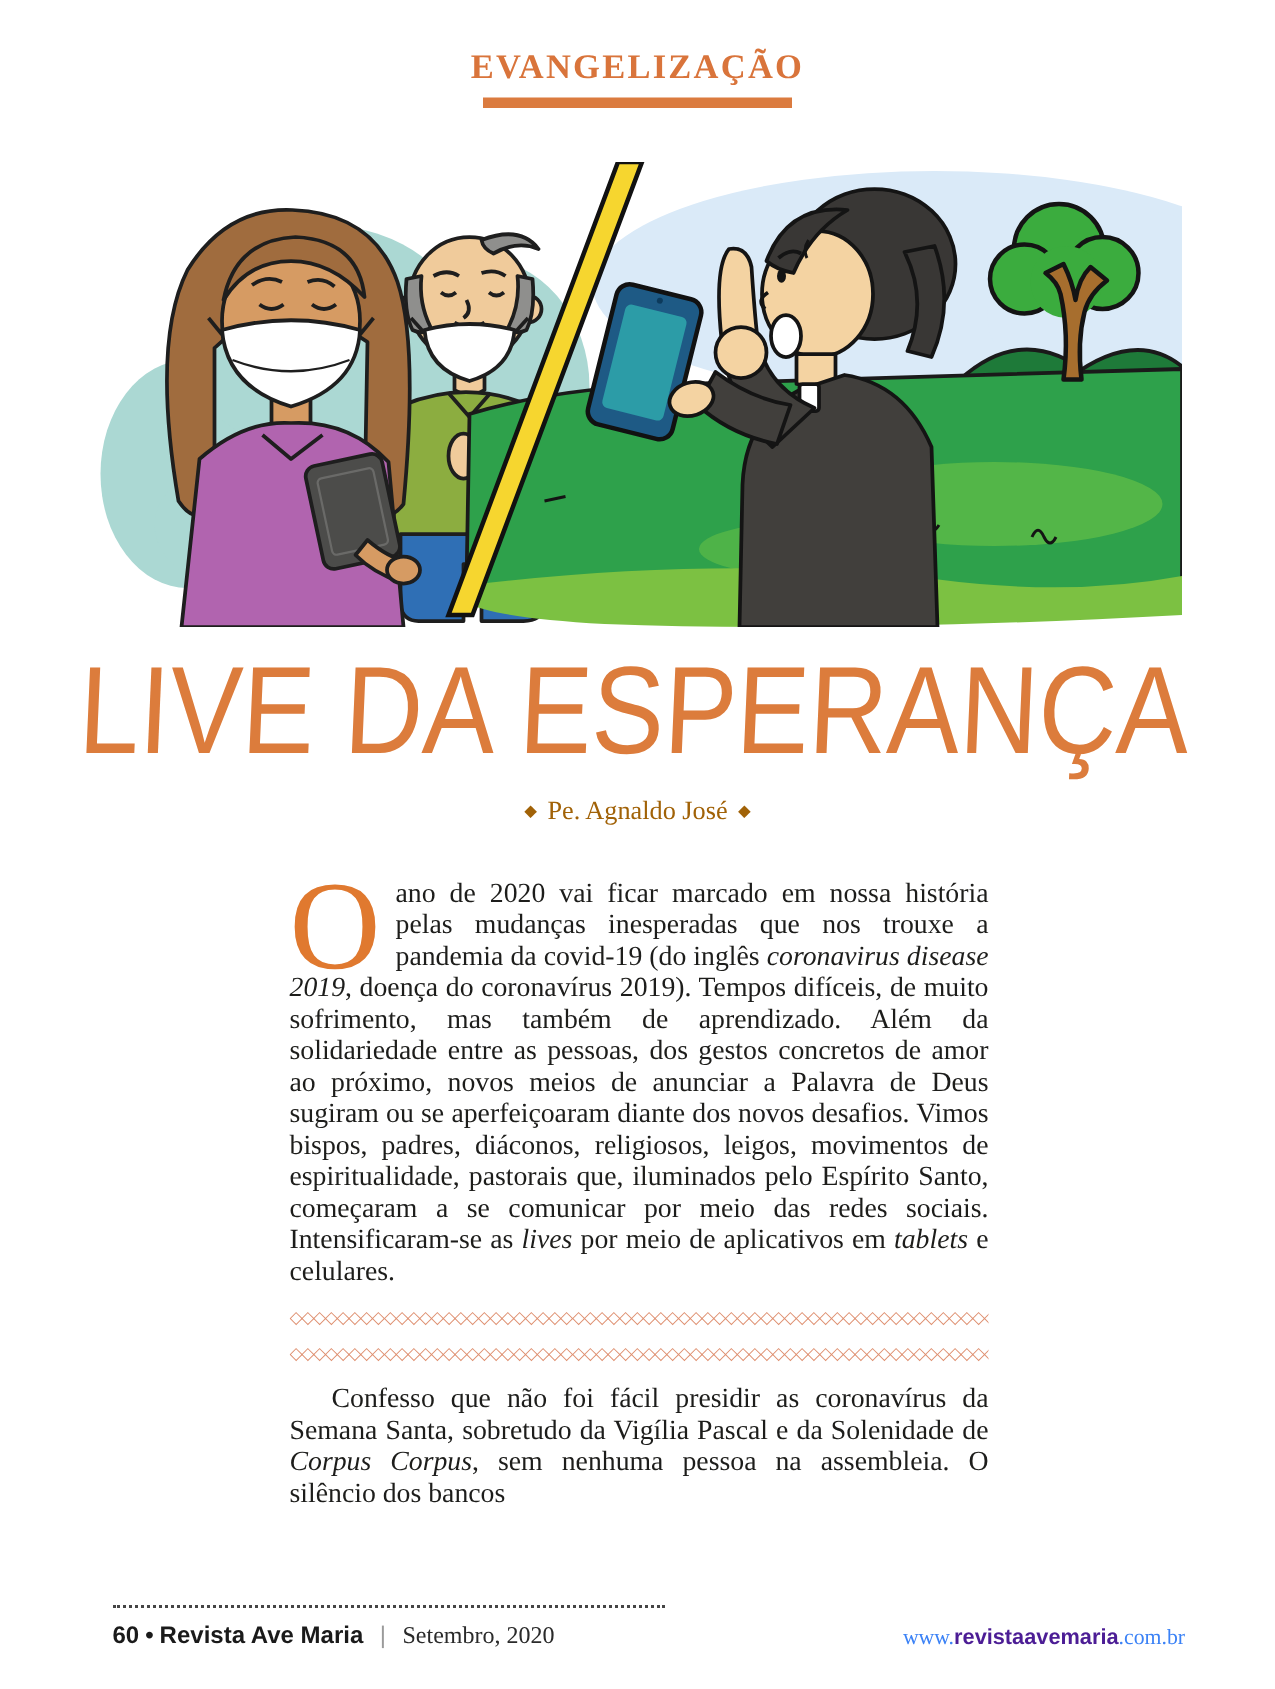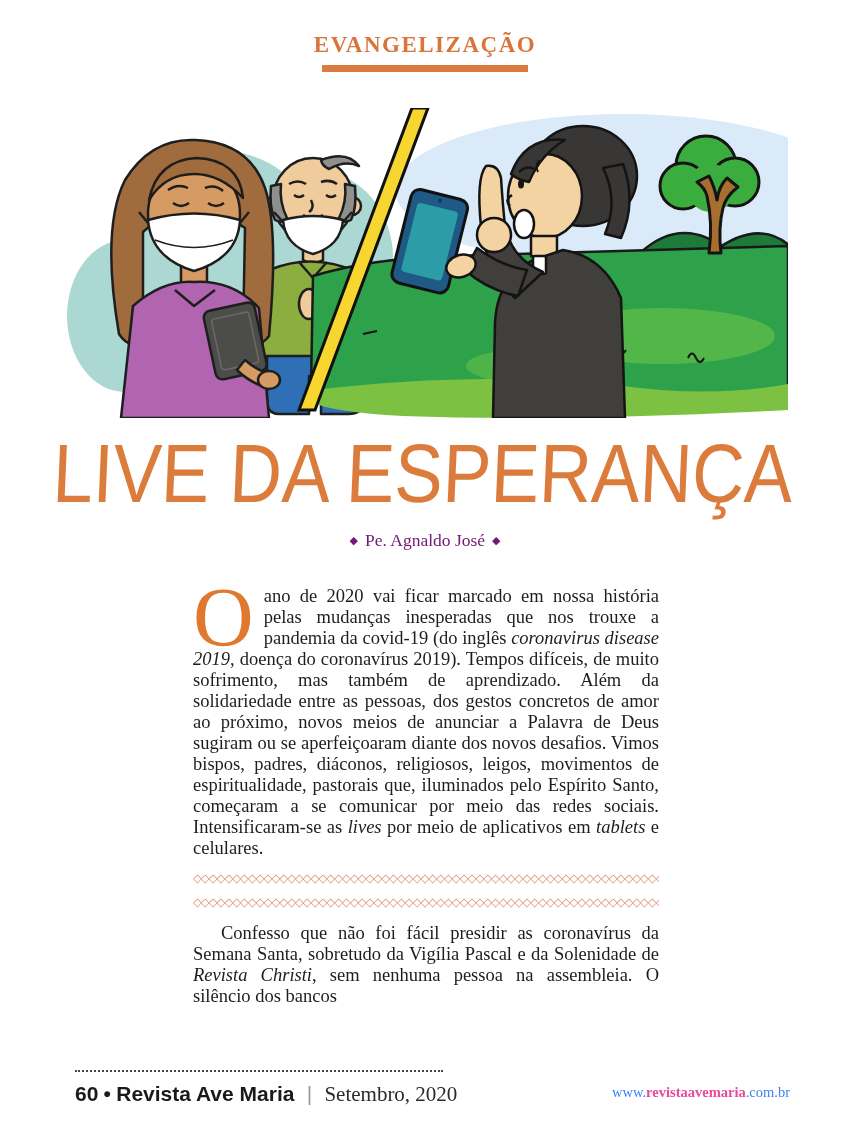--- a/index.html
+++ b/index.html
@@ -13,21 +13,21 @@
   .section-bar{width:206px;height:7px;background:#DB7B3F;margin:7px auto 0;}
 
   
   .illustration{position:absolute;top:108px;left:63px;width:725px;height:310px;}
 
   
   .title-wrap{position:absolute;top:424px;left:0;width:100%;text-align:center;}
 
   
   .byline{position:absolute;top:530px;left:0;width:100%;text-align:center;
-          color:#701a75;font-size:17.5px;}
+          color:#a16207;font-size:17.5px;}
   .byline .diamond{font-size:11px;vertical-align:2px;padding:0 7px;}
 
   
   .article{position:absolute;top:586px;left:193px;width:466px;
            font-size:18.5px;line-height:21px;text-align:justify;}
   .para{margin:0;}
   .dropcap{float:left;font-size:84px;line-height:63px;height:63px;
            color:#E0792F;padding:0 10px 0 0;font-family:"Liberation Serif",serif;}
   .italic{font-style:italic;}
 
@@ -39,27 +39,27 @@
 
   .pullquote{font-family:"Liberation Sans",sans-serif;font-weight:bold;
              font-size:21px;line-height:29px;color:#E0603C;text-align:center;
              margin:15px auto 0;width:460px;}
 
   .para2{margin-top:15px;text-indent:28px;}
 
   
   .footer-rule{position:absolute;left:75px;top:1070px;width:368px;
                border-top:2px dotted #454545;}
-  .footer-left{position:absolute;left:75px;top:1082px;font-size:21px;white-space:nowrap;}
+  .footer-left{position:absolute;left:75px;top:1082px;font-size:16px;white-space:nowrap;}
   .footer-pg{font-family:"Liberation Sans",sans-serif;font-weight:bold;color:#1a1a1a;}
   .footer-sep{color:#9a9a9a;padding:0 7px;font-family:"Liberation Sans",sans-serif;}
   .footer-issue{font-family:"Liberation Serif",serif;color:#2a2a2a;}
   .footer-right{position:absolute;right:60px;top:1084px;font-size:14.5px;white-space:nowrap;}
   .url-plain{font-family:"Liberation Serif",serif;color:#3b82f6;}
-  .url-bold{font-family:Liberation Serif, serif;font-weight:bold;color:#ec4899;}
+  .url-bold{font-family:Liberation Sans, sans-serif;font-weight:bold;color:#4c1d95;}
 </style>
 </head>
 <body>
 
 <div class="page">
 
   <div class="section-head">
     <div class="section-label">EVANGELIZAÇÃO</div>
     <div class="section-bar"></div>
   </div>
@@ -188,21 +188,21 @@
   <div class="byline">
     <span class="diamond">◆</span><span>Pe. Agnaldo José</span><span class="diamond">◆</span>
   </div>
 
   <div class="article">
     <p class="para">
       <span class="dropcap">O</span><span><span>ano de 2020 vai ficar marcado em nossa história pelas mudanças inesperadas que nos trouxe a pandemia da covid-19 (do inglês </span><span class="italic">coronavirus disease 2019</span><span>, doença do coronavírus 2019). Tempos difíceis, de muito sofrimento, mas também de aprendizado. Além da solidariedade entre as pessoas, dos gestos concretos de amor ao próximo, novos meios de anunciar a Palavra de Deus sugiram ou se aperfeiçoaram diante dos novos desafios. Vimos bispos, padres, diáconos, religiosos, leigos, movimentos de espiritualidade, pastorais que, iluminados pelo Espírito Santo, começaram a se comunicar por meio das redes sociais. Intensificaram-se as </span><span class="italic">lives</span><span> por meio de aplicativos em </span><span class="italic">tablets</span><span> e celulares.</span></span>
     </p>
     <div class="divider first">◇◇◇◇◇◇◇◇◇◇◇◇◇◇◇◇◇◇◇◇◇◇◇◇◇◇◇◇◇◇◇◇◇◇◇◇◇◇◇◇◇◇◇◇◇◇◇◇◇◇◇◇◇◇◇◇◇◇◇◇◇◇◇◇◇◇◇◇◇◇</div>
     <div class="divider second">◇◇◇◇◇◇◇◇◇◇◇◇◇◇◇◇◇◇◇◇◇◇◇◇◇◇◇◇◇◇◇◇◇◇◇◇◇◇◇◇◇◇◇◇◇◇◇◇◇◇◇◇◇◇◇◇◇◇◇◇◇◇◇◇◇◇◇◇◇◇</div>
-    <p class="para para2"><span>Confesso que não foi fácil presidir as coronavírus da Semana Santa, sobretudo da Vigília Pascal e da Solenidade de </span><span class="italic">Revista Christi</span><span>, sem nenhuma pessoa na assembleia. O silêncio dos bancos</span></p>
+    <p class="para para2"><span>Confesso que não foi fácil presidir as coronavírus da Semana Santa, sobretudo da Vigília Pascal e da Solenidade de </span><span class="italic">Corpus Corpus</span><span>, sem nenhuma pessoa na assembleia. O silêncio dos bancos</span></p>
   </div>
 
   <div class="footer-rule"></div>
   <div class="footer-left">
     <span class="footer-pg">60</span>
     <span class="footer-pg">•</span>
     <span class="footer-pg">Revista Ave Maria</span>
     <span class="footer-sep">|</span>
     <span class="footer-issue">Setembro, 2020</span>
   </div>

